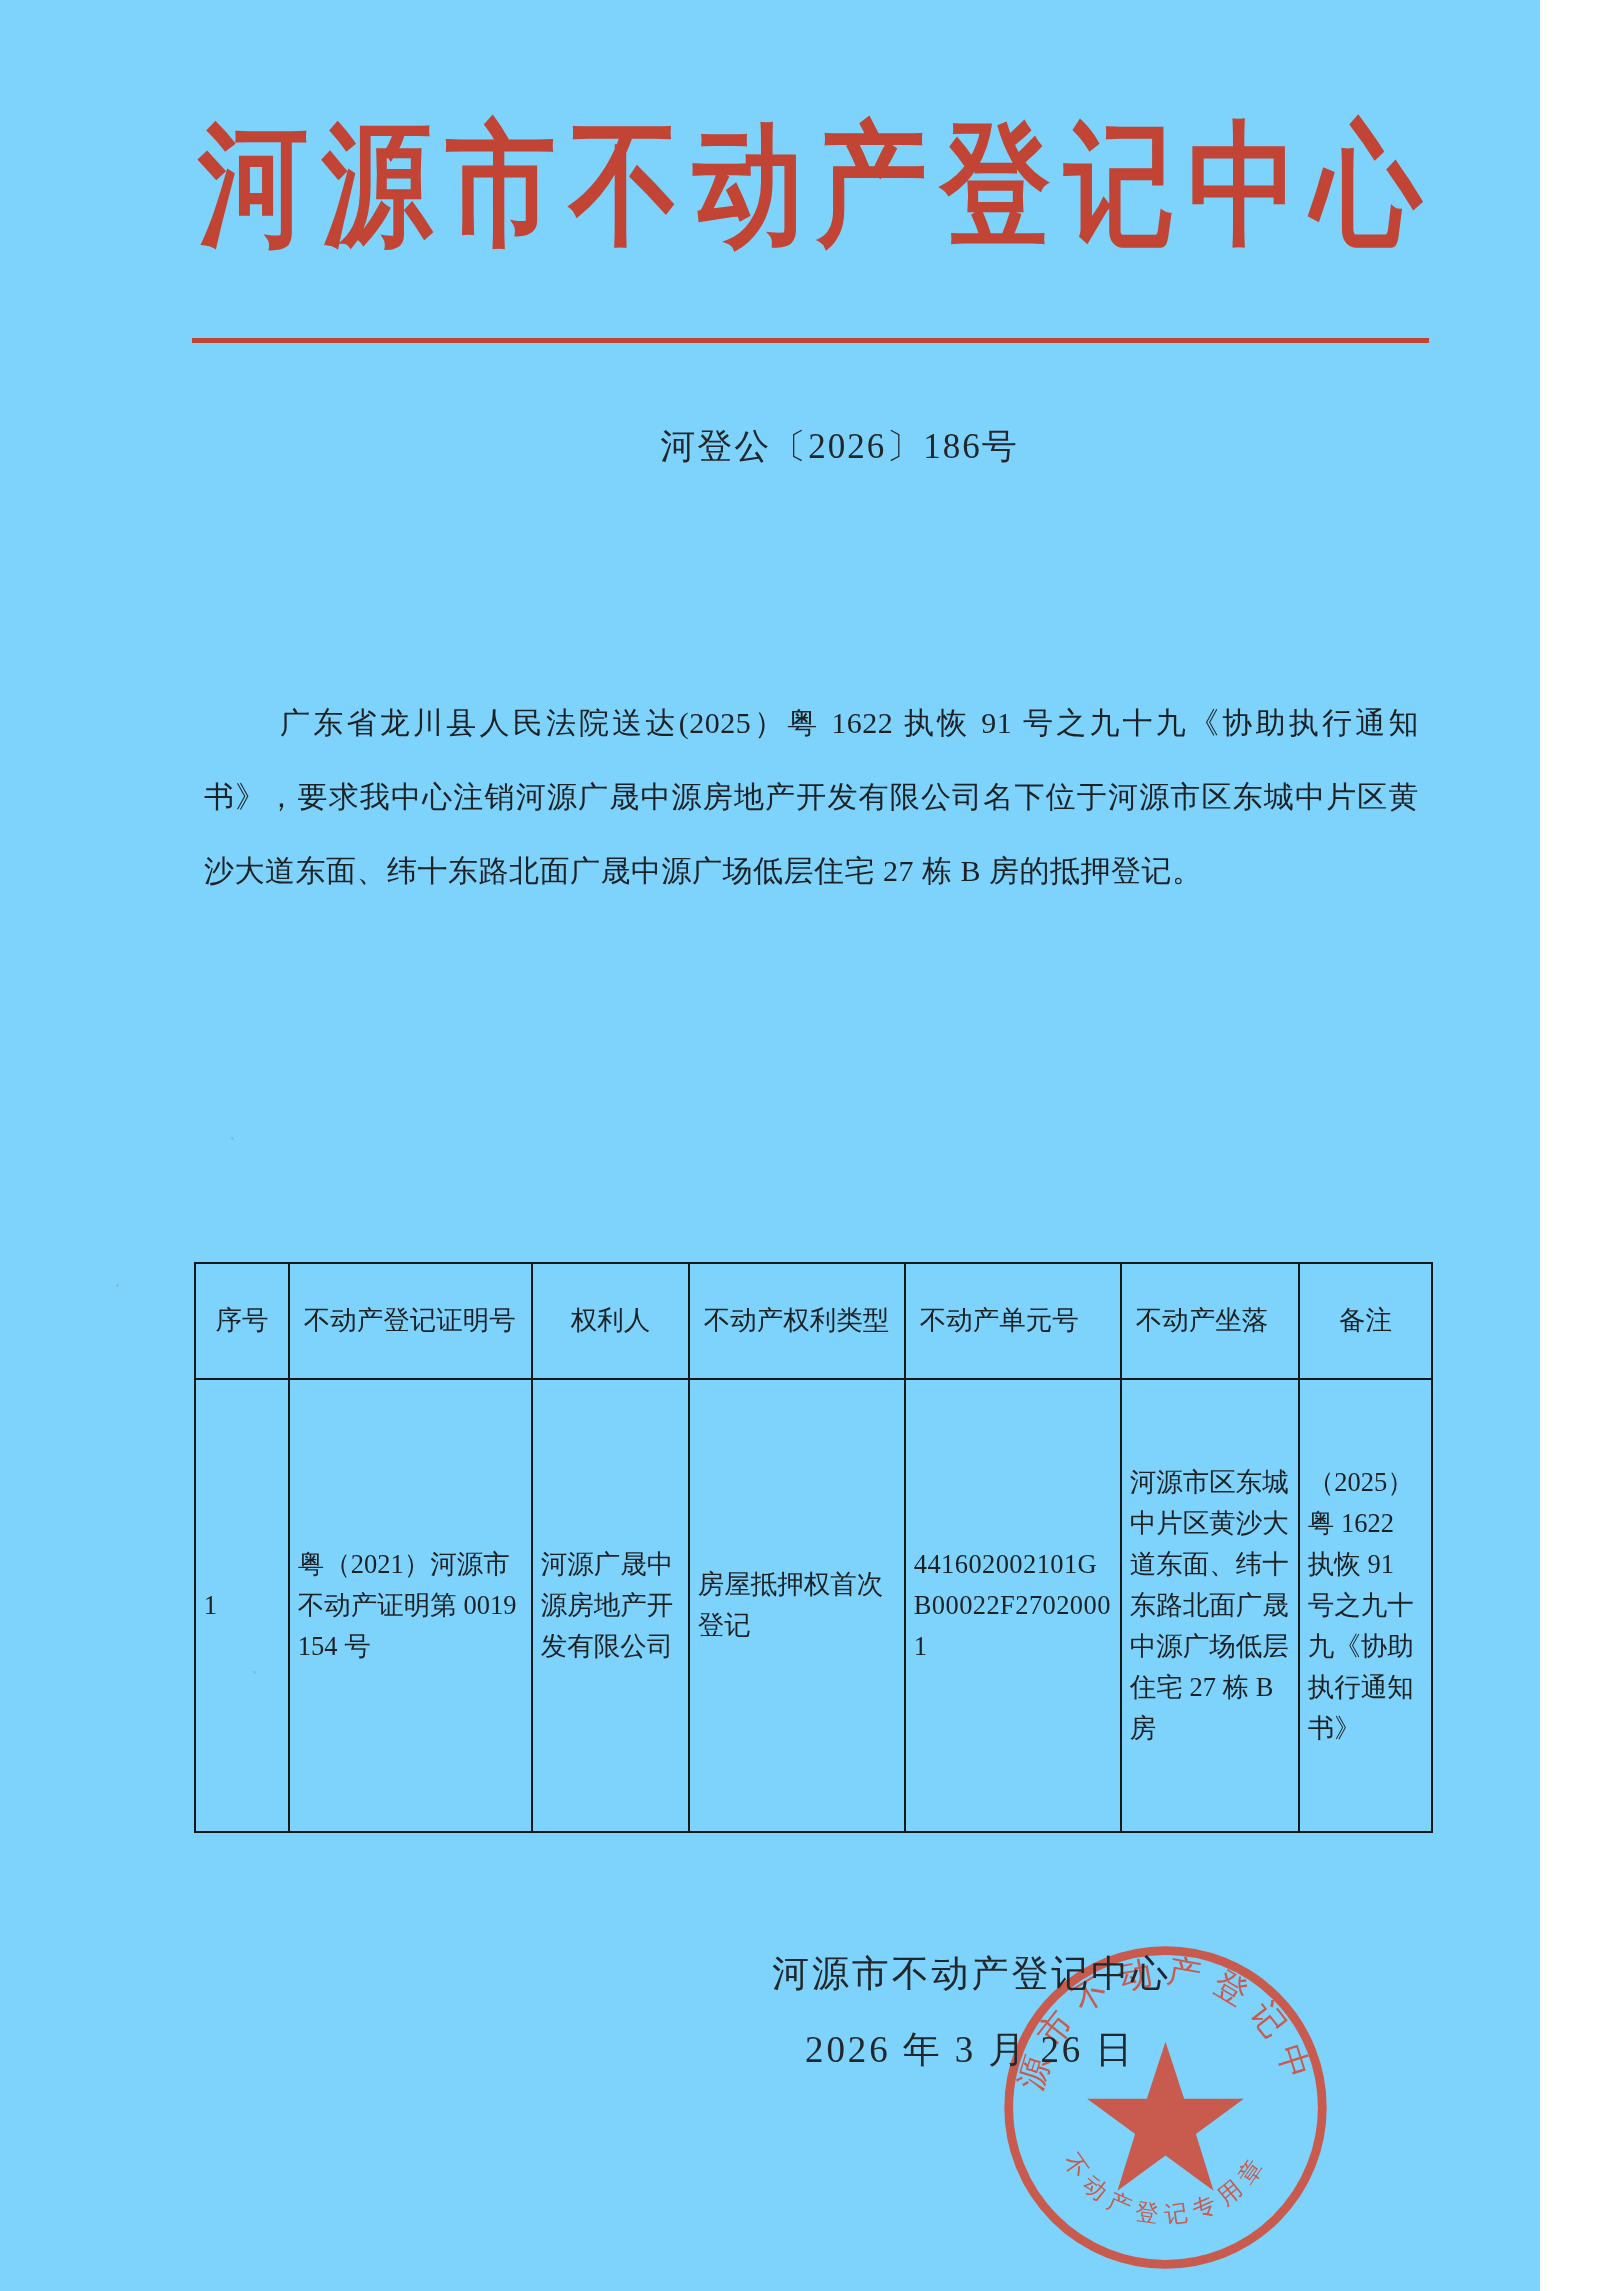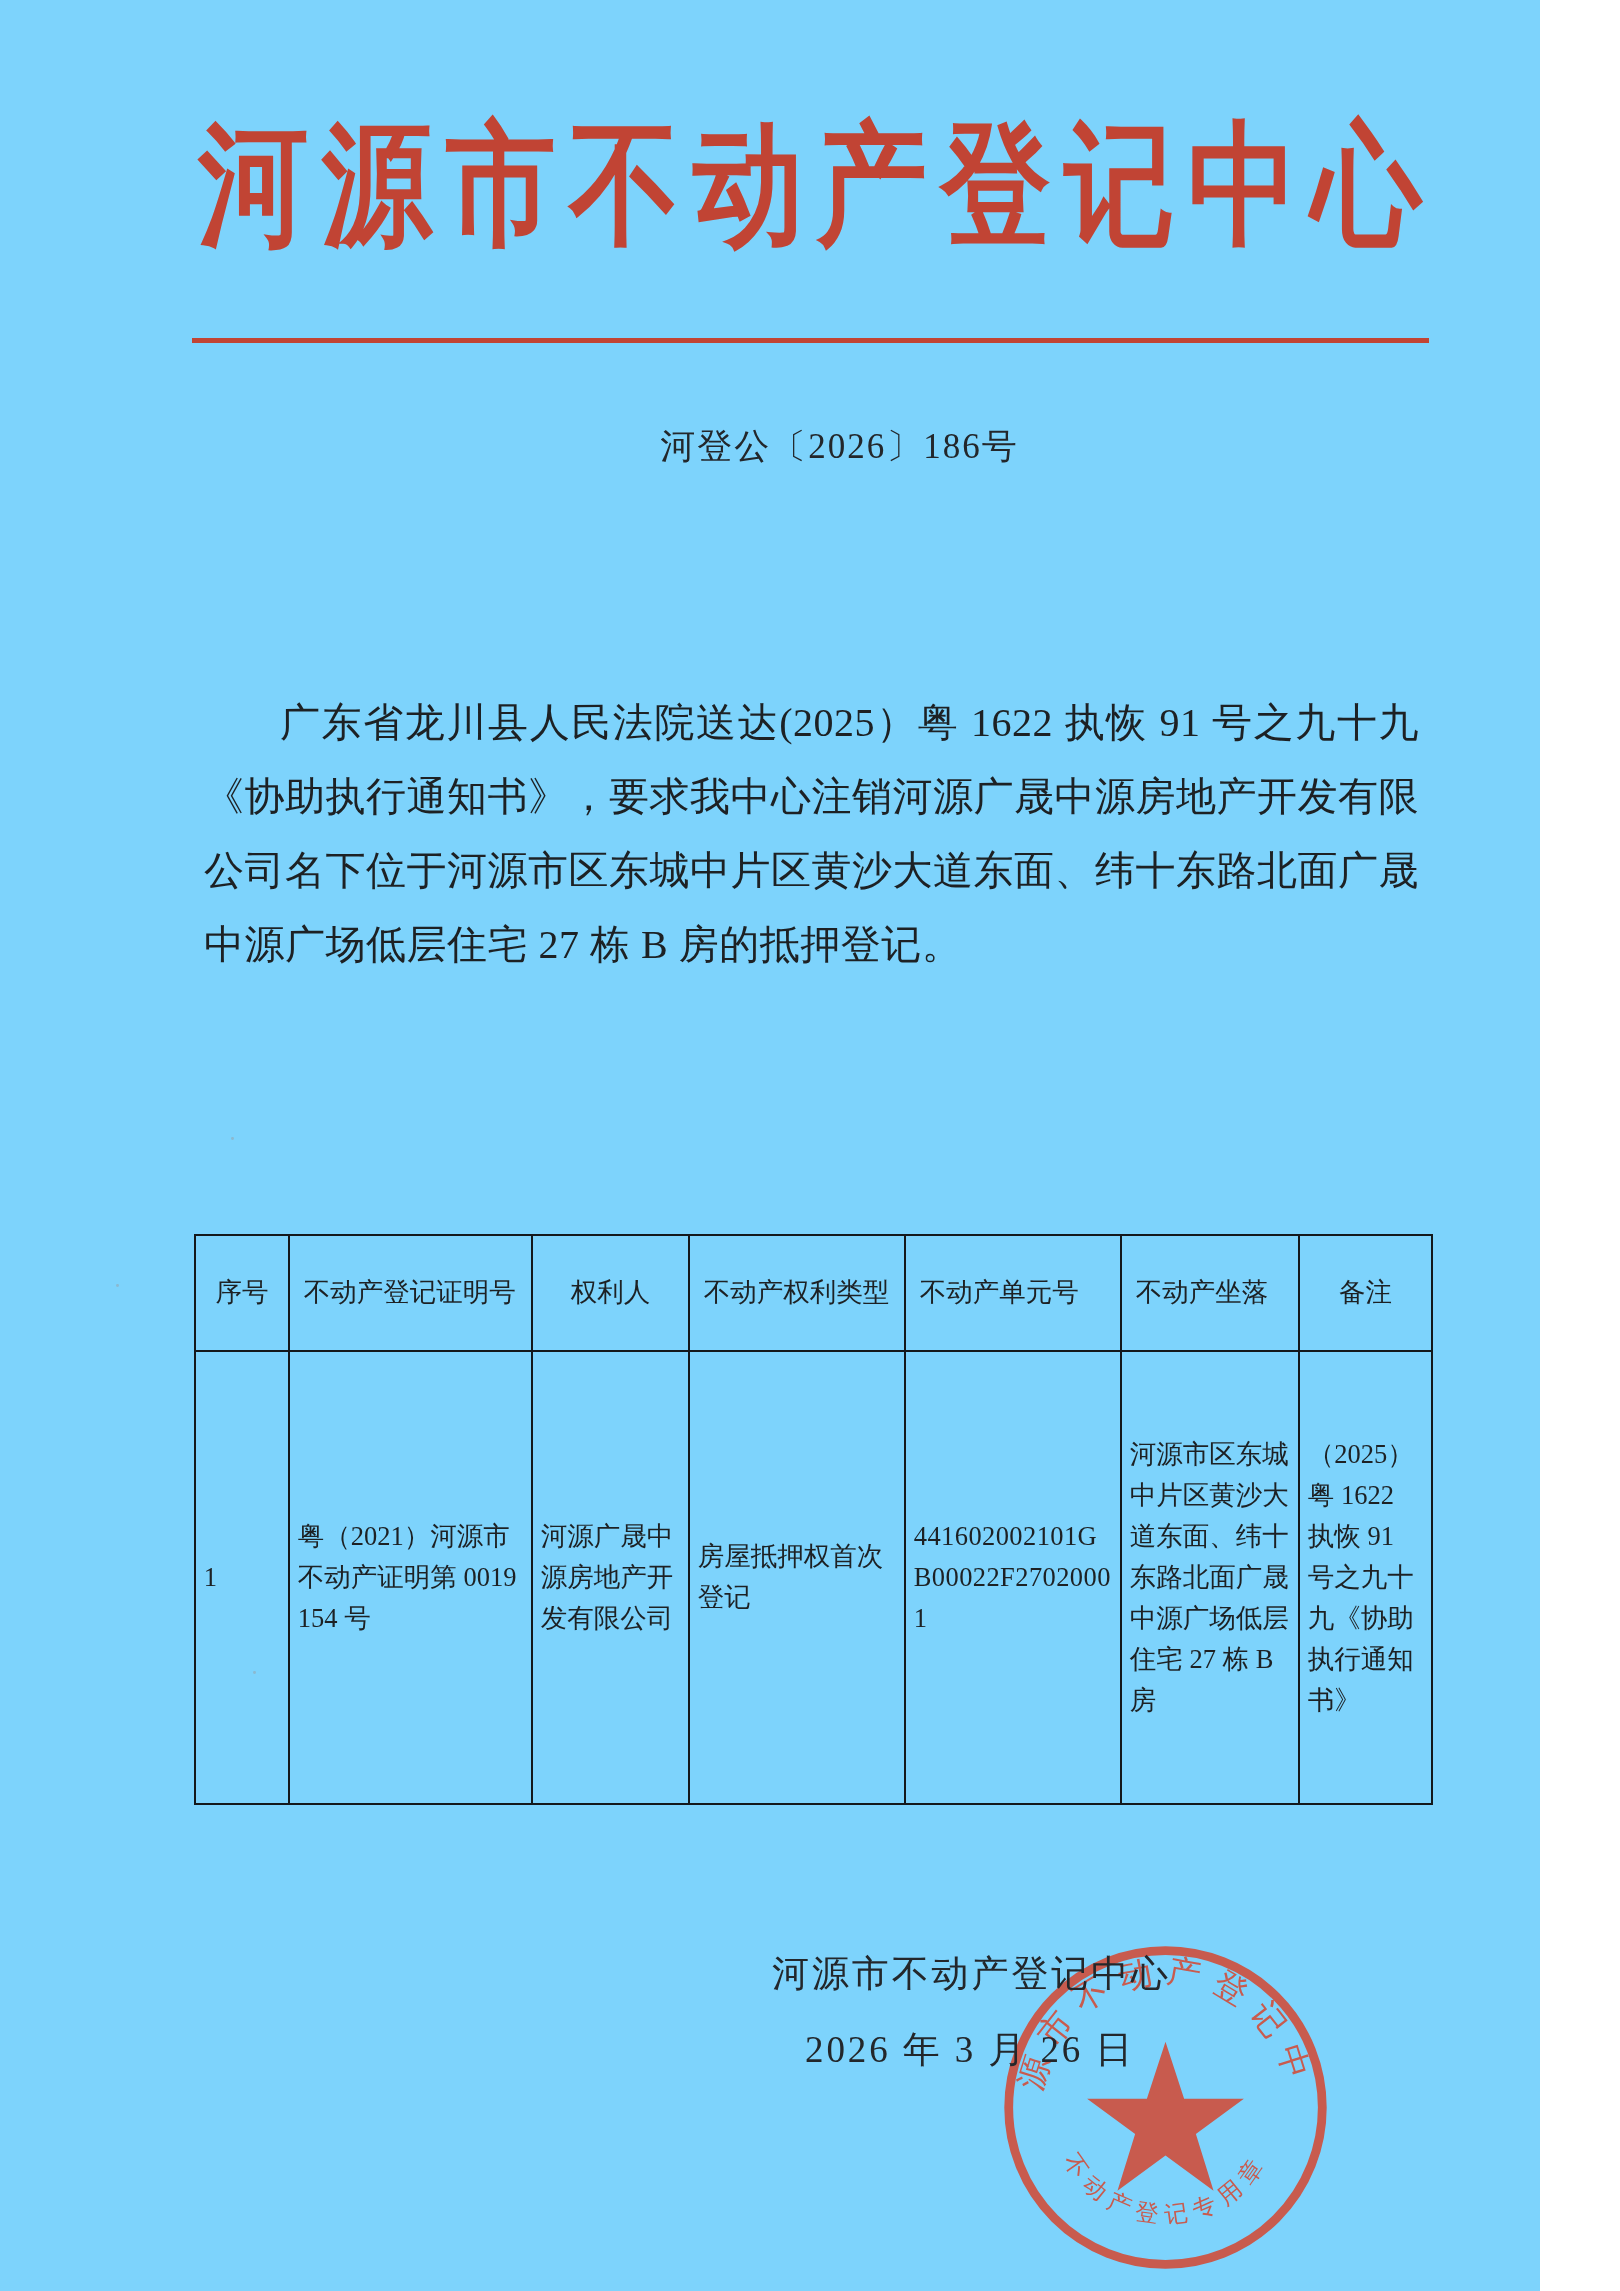--- a/index.html
+++ b/index.html
@@ -80,35 +80,35 @@
   }
 
   
   .body-text {
     position: absolute;
     top: 686px;
     left: 204px;
     width: 1215px;
   }
   .para {
-    font-size: 40px;
+    font-size: 30px;
     line-height: 74px;
     letter-spacing: 0.5px;
     text-align: justify;
     text-align-last: left;
     text-justify: inter-character;
     color: #1d2124;
     margin: 0 0 5.9px 0;
     text-indent: 76px;
   }
 
   
   .tbl-wrap {
     position: absolute;
-    top: 1234px;
+    top: 1262px;
     left: 194px;
     width: 1237px;
   }
   table.notice {
     border-collapse: collapse;
     width: 1237px;
     table-layout: fixed;
   }
   table.notice th,
   table.notice td {

